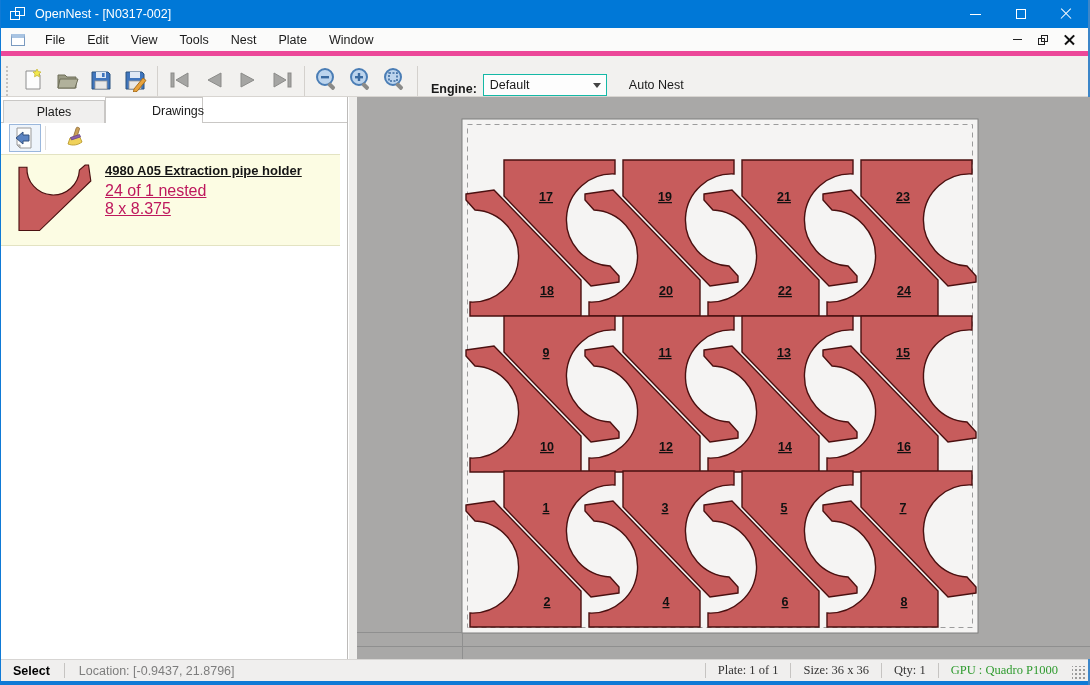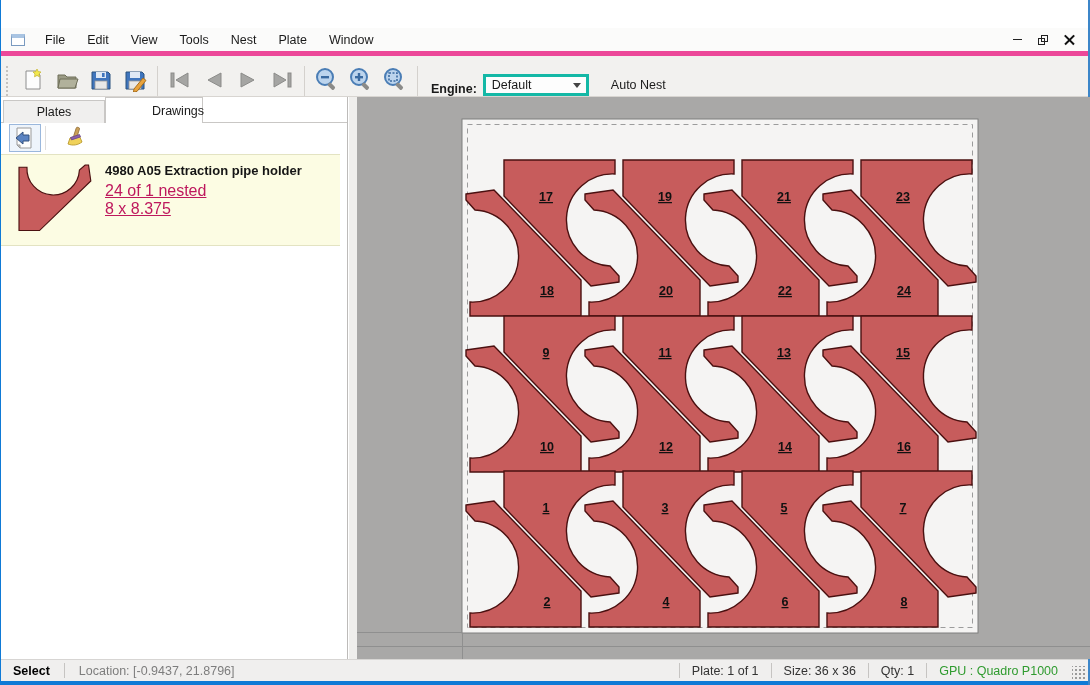--- a/index.html
+++ b/index.html
@@ -40,21 +40,21 @@
 
   
   .toolbar { position:absolute; left:0; top:56px; right:0; height:41px; background:#f2f1ef;
              border-bottom:1px solid #d8d5d1; display:flex; align-items:flex-end; }
   .grip { width:5px; height:30px; margin:0 6px 0 4px;
           background-image:repeating-linear-gradient(#c4c2bf 0 2px, transparent 2px 4px);
           background-size:2px 100%; background-repeat:no-repeat; background-position:1px 0; }
   .tb-btn { width:34px; height:32px; display:flex; align-items:center; justify-content:center; }
   .tb-sep { width:1px; height:30px; background:#d4d1cd; margin:0 5px; }
   .engine-label { font-weight:bold; margin:0 6px 0 8px; font-size:12.5px; }
-  .engine-combo { width:106px; height:22px; background:#fdfdfd; border:3px solid #14b8a6;
+  .engine-combo { width:124px; height:22px; background:#fdfdfd; border:1px solid #14b8a6;
                   display:flex; align-items:center;margin-top:40px; }
   .engine-combo .val { flex:1; padding-left:6px; font-size:12.5px; }
   .combo-arrow-box { width:17px; height:100%; display:flex; align-items:center; justify-content:center; }
   .tri-down { width:0; height:0; border-left:4px solid transparent; border-right:4px solid transparent; border-top:5px solid #444; }
   .autonest-btn { margin-left:14px; padding:4px 8px; font-size:12.5px; }
 
   
   .main { position:absolute; left:0; top:97px; right:0; bottom:26px; }
   .left-panel { position:absolute; left:0; top:0; width:347px; height:100%; background:#fff;
                 border-right:1px solid #bdbbb9; }
@@ -68,46 +68,67 @@
   .panel-toolbar { position:absolute; left:0; top:26px; right:0; height:30px; background:#fff;
                    display:flex; align-items:center; }
   .pt-btn { width:32px; height:28px; margin-left:8px; display:flex; align-items:center; justify-content:center; }
   .pt-btn.framed { border:1px solid #9ab7dc; background:#eef4fb; }
   .pt-sep { width:1px; height:24px; background:#e0dedc; margin:0 4px; }
 
   .list-item { position:absolute; left:0; top:57px; width:339px; height:92px; background:#fcfce3;
                border-top:1px solid #e3e3c2; border-bottom:1px solid #e3e3c2; display:flex; }
   .thumb { margin:8px 10px 0 16px; }
   .item-text { padding-top:8px; }
-  .item-title { font-weight:bold; font-size:13px; color:#151515; margin-bottom:4px; }
+  .item-title { font-weight:bold; font-size:13px; color:#151515; margin-bottom:4px;text-decoration:underline; }
   .item-sub { color:#be185d; font-size:16px; line-height:18px;text-decoration:underline; }
 
   .splitter { position:absolute; left:348px; top:0; width:8px; height:100%; background:#efeeec; }
   .canvas { position:absolute; left:356px; top:0; right:0; height:100%; background:#a9a8a7; }
   .canvas svg { position:absolute; left:0; top:0; }
 
   
   .statusbar { position:absolute; left:0; bottom:4px; right:0; height:22px; background:#f0efee;
                border-top:1px solid #d7d5d3; display:flex; align-items:center; font-size:12.5px; }
   .sb-sep { width:1px; height:15px; background:#c6c4c2; }
   .sb-mode { font-weight:bold; padding:0 14px 0 12px; color:#000; }
   .sb-loc { padding:0 14px; color:#7d7d7d; }
   .sb-right { margin-left:auto; display:flex; align-items:center; height:100%; }
-  .sb-cell { padding:0 12px; color:#333; }
+  .sb-cell { padding:0 12px; color:#333;font-family:Liberation Serif, serif; }
   .sb-gpu { color:#2f9b2f; }
   .sb-grip { width:14px; height:14px; margin:4px 2px 0 2px;
              background-image:radial-gradient(#9b9b9b 1px, transparent 1.1px);
              background-size:4px 4px; background-position:bottom right; }
   .bottom-border { position:absolute; left:0; bottom:0; right:0; height:4px; background:#0f7ad6; }
 </style>
 </head>
 <body>
 
 <div class="window">
 
+  <div class="titlebar">
+    <div class="app-icon">
+        <div class="w1"></div>
+        <div class="w2"></div>
+      </div>
+    <div class="title-text">OpenNest - [N0317-002]</div>
+    <div class="caption-buttons">
+      <div class="cap-btn">
+          <div class="glyph-min"></div>
+        </div>
+      <div class="cap-btn">
+          <div class="glyph-max"></div>
+        </div>
+      <div class="cap-btn">
+          <div class="glyph-close">
+            <div class="a"></div>
+            <div class="b"></div>
+          </div>
+        </div>
+    </div>
+  </div>
 
   <div class="menubar">
     <div class="mdi-doc-icon"></div>
     <div class="menu-item">File</div>
     <div class="menu-item">Edit</div>
     <div class="menu-item">View</div>
     <div class="menu-item">Tools</div>
     <div class="menu-item">Nest</div>
     <div class="menu-item">Plate</div>
     <div class="menu-item">Window</div>

